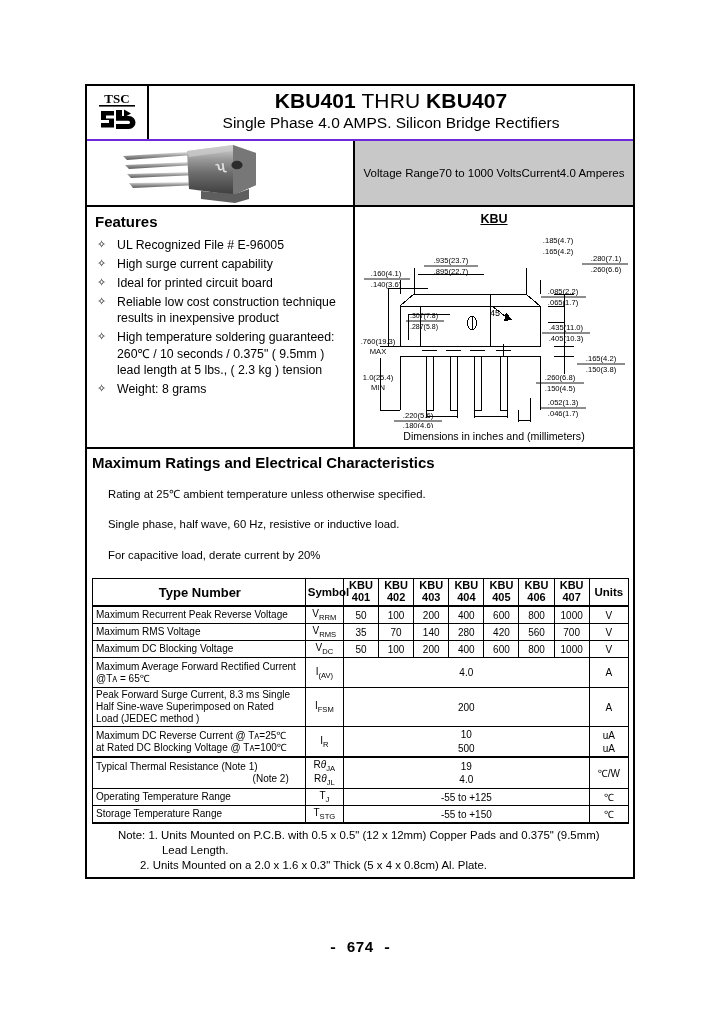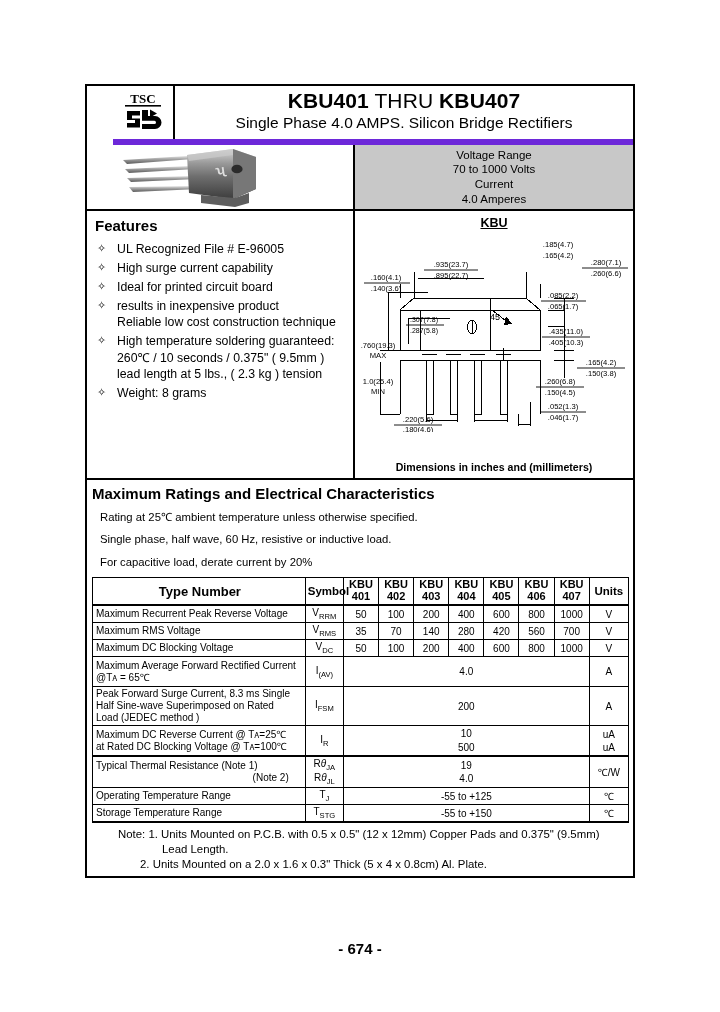--- a/index.html
+++ b/index.html
@@ -14,39 +14,39 @@
 
   
   .sheet{
     position:absolute;left:85px;top:84px;width:550px;
     border:2px solid #000;
     box-sizing:border-box;
     background:#fff;
   }
 
   
-  .titleband{display:flex;border-bottom:6px solid #6d28d9;margin-left:26px;}
+  .titleband{display:flex;border-bottom:2px solid #6d28d9;}
   .logo-cell{
     width:62px;border-right:2px solid #000;
     display:flex;align-items:center;justify-content:center;
     padding:3px 0 4px;
     box-sizing:border-box;
   }
   .logo{width:48px;height:46px;display:block;}
   .title-cell{flex:1;text-align:center;padding:3px 4px 4px;border-radius:12px;}
   .title-main{font-size:21px;font-weight:700;letter-spacing:.1px;line-height:1.16;}
   .title-main .thru{font-weight:400;}
   .title-sub{font-size:15.5px;font-weight:400;line-height:1.2;margin-top:1px;}
 
   
   .hero{display:flex;border-bottom:2px solid #000;height:64px;}
   .hero-photo{flex:1;border-right:2px solid #000;position:relative;overflow:hidden;background:#fff;}
   .hero-spec{
     width:278px;background:#c8c8c8;
-    display:flex;flex-direction:column;align-items:center;justify-content:center;
+    display:flex;align-items:center;justify-content:center;
     font-size:11.5px;line-height:1.28;box-sizing:border-box;
   }
 
   
   .midband{display:flex;border-bottom:2px solid #000;}
   .features{
     flex:1;border-right:2px solid #000;
     padding:6px 6px 8px 8px;box-sizing:border-box;
   }
   .features h2{font-size:15px;font-weight:700;margin:0 0 7px 0;}
@@ -63,29 +63,28 @@
     width:278px;box-sizing:border-box;
     padding:4px 2px 2px;position:relative;
     display:flex;flex-direction:column;
   }
   .dw-title{
     text-align:center;font-size:12.5px;font-weight:700;
     text-decoration:underline;margin:1px 0 2px;
   }
   .dw-svg{flex:1;display:block;margin:0 auto;}
   .dw-cap{
-    text-align:center;font-size:10.6px;font-weight:700;
+    text-align:center;font-size:10.6px;font-weight:400;
     padding:2px 0 3px;
-    margin-top:27px;
   }
 
   
   .ratings{padding:5px 4px 4px 5px;}
   .ratings h2{font-size:15px;font-weight:700;margin:0 0 2px 0;}
-  .rat-note{font-size:11.3px;line-height:1.28;margin:8px;}
+  .rat-note{font-size:11.3px;line-height:1.28;margin:16px;}
 
   table.specs{
     border-collapse:collapse;width:100%;margin-top:3px;
     table-layout:fixed;
   }
   table.specs td,table.specs th{
     border:1px solid #000;
     padding:1px 2px;
     font-size:10px;font-weight:400;
     text-align:center;vertical-align:middle;
@@ -118,21 +117,21 @@
     font-size:11.4px;line-height:1.3;
     padding:4px 0 0 2px;
     margin-left:24px;
   }
   .footnotes .ln{display:block;}
   .fn-ind{padding-left:44px;}
   .fn-n2{padding-left:22px;}
 
   .pagenum{
     position:absolute;left:0;right:0;top:940px;
-    text-align:center;font-size:15px;font-weight:700;
+    text-align:center;font-size:15px;font-weight:700;font-family:Liberation Mono, monospace;
   }
 </style>
 </head>
 <body>
 
 <div class="page">
 
   <div class="sheet">
 
     <div class="titleband">
@@ -215,22 +214,22 @@
           </li>
           <li>
             <span class="diamond">✧</span>
             <span class="feat-txt">
               <span class="ln">Ideal for printed circuit board</span>
             </span>
           </li>
           <li>
             <span class="diamond">✧</span>
             <span class="feat-txt">
+              <span class="ln">Reliable low cost construction technique</span>
               <span class="ln">results in inexpensive product</span>
-              <span class="ln">Reliable low cost construction technique</span>
             </span>
           </li>
           <li>
             <span class="diamond">✧</span>
             <span class="feat-txt">
               <span class="ln">High temperature soldering guaranteed:</span>
               <span class="ln">260℃ / 10 seconds / 0.375" ( 9.5mm )</span>
               <span class="ln">lead length at 5 lbs., ( 2.3 kg ) tension</span>
             </span>
           </li>

